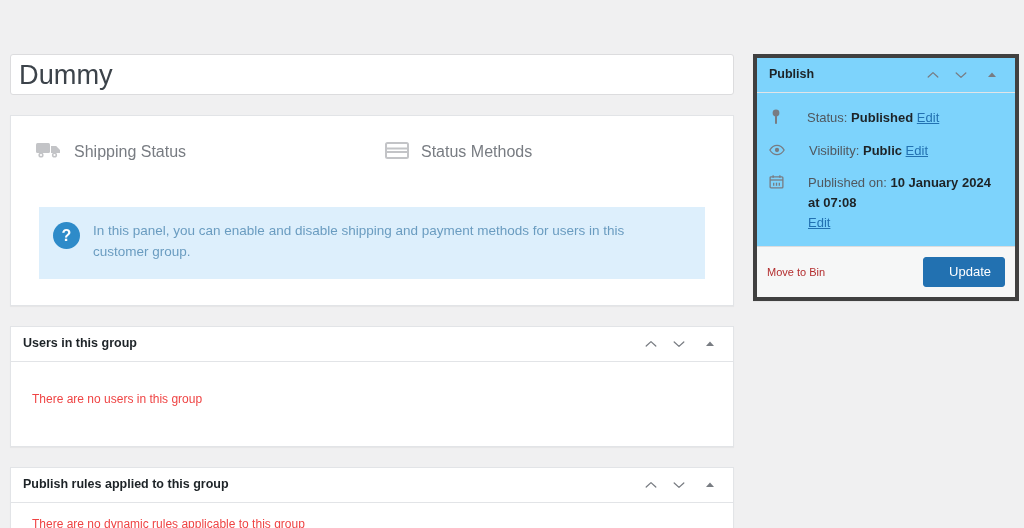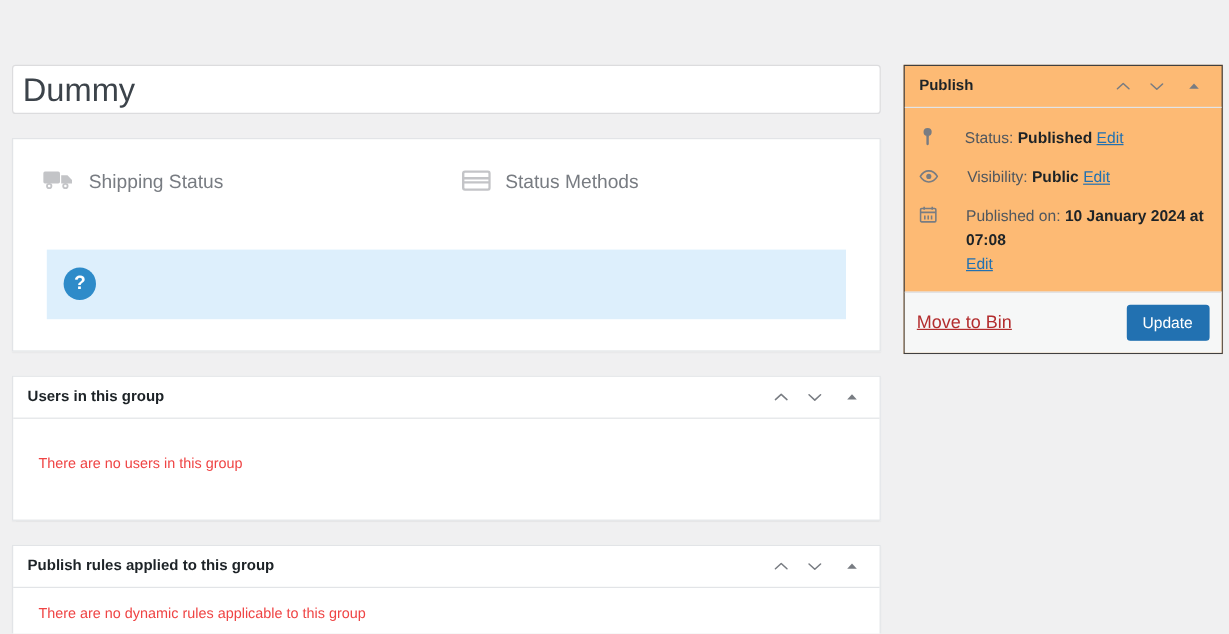--- a/index.html
+++ b/index.html
@@ -135,22 +135,22 @@
   .plain-body {
     padding: 18px 0 18px 21px;
     font-size: 12px;
     color: #ef4444;
   }
   .plain-body.tall { padding: 30px 0 40px 21px; }
   .plain-body.short { padding: 14px 0 14px 21px; }
 
   
   .publish-box {
-    background: #fdba74;
-    border: 1px solid #404040;
+    background: #7dd3fc;
+    border: 4px solid #404040;
     box-shadow: 0 1px 1px rgba(0,0,0,.04);
     width: 266px;
   }
   .publish-inner { padding: 10px 12px 8px 12px; }
   .pub-row {
     display: flex;
     align-items: flex-start;
     gap: 24px;
     font-size: 13px;
     color: #50575e;
@@ -169,32 +169,31 @@
   .publish-footer {
     border-top: 1px solid #dcdcde;
     background: #f6f7f7;
     display: flex;
     align-items: center;
     justify-content: space-between;
     padding: 10px 10px 10px 10px;
   }
   a.delete-link {
     color: #b32d2e;
-    text-decoration: underline;
-    font-size: 15px;
+    font-size: 11px;
     cursor: pointer;
   }
   .btn-primary {
     background: #2271b1;
     border: 1px solid #2271b1;
     border-radius: 3px;
     color: #ffffff;
     font-size: 13px;
     font-family: "Liberation Sans", sans-serif;
-    padding: 6px 13px 7px 12px;
+    padding: 6px 13px 7px 25px;
     cursor: pointer;
     line-height: 1.2;
   }
 </style>
 </head>
 <body>
 
 <div class="wrap">
 
   <div class="col-main">
@@ -226,20 +225,21 @@
                 <line x1="1" y1="7.5" x2="23" y2="7.5"></line>
                 <line x1="1" y1="11" x2="23" y2="11"></line>
               </svg>
             </span>
             <span class="method-label">Status Methods</span>
           </div>
         </div>
 
         <div class="notice-info">
           <div class="notice-q">?</div>
+          <div class="notice-text">In this panel, you can enable and disable shipping and payment methods for users in this customer group.</div>
         </div>
       </div>
     </div>
 
     <div class="postbox">
       <div class="postbox-header">
         <h2 class="postbox-title">Users in this group</h2>
         <div class="handle-actions">
           <button class="handle-btn order">
             <svg width="16" height="16" viewBox="0 0 20 20" fill="none" stroke="currentColor" stroke-width="1.6">

